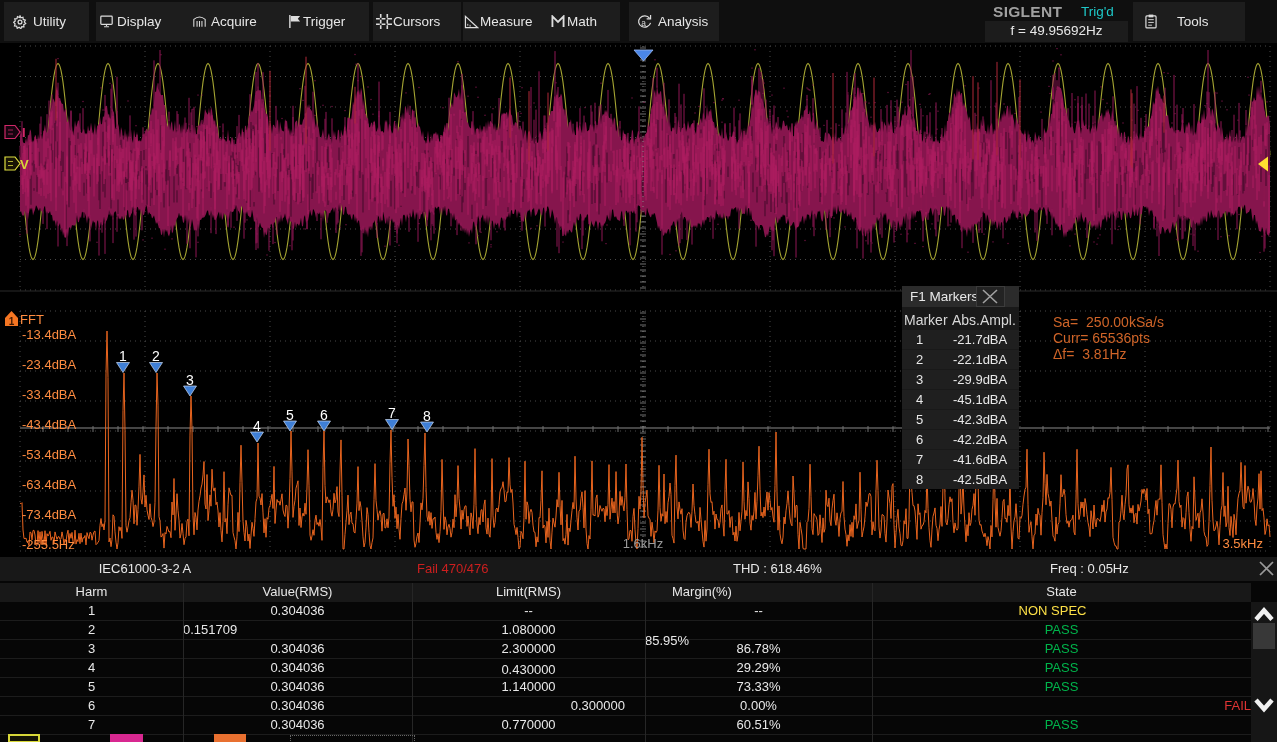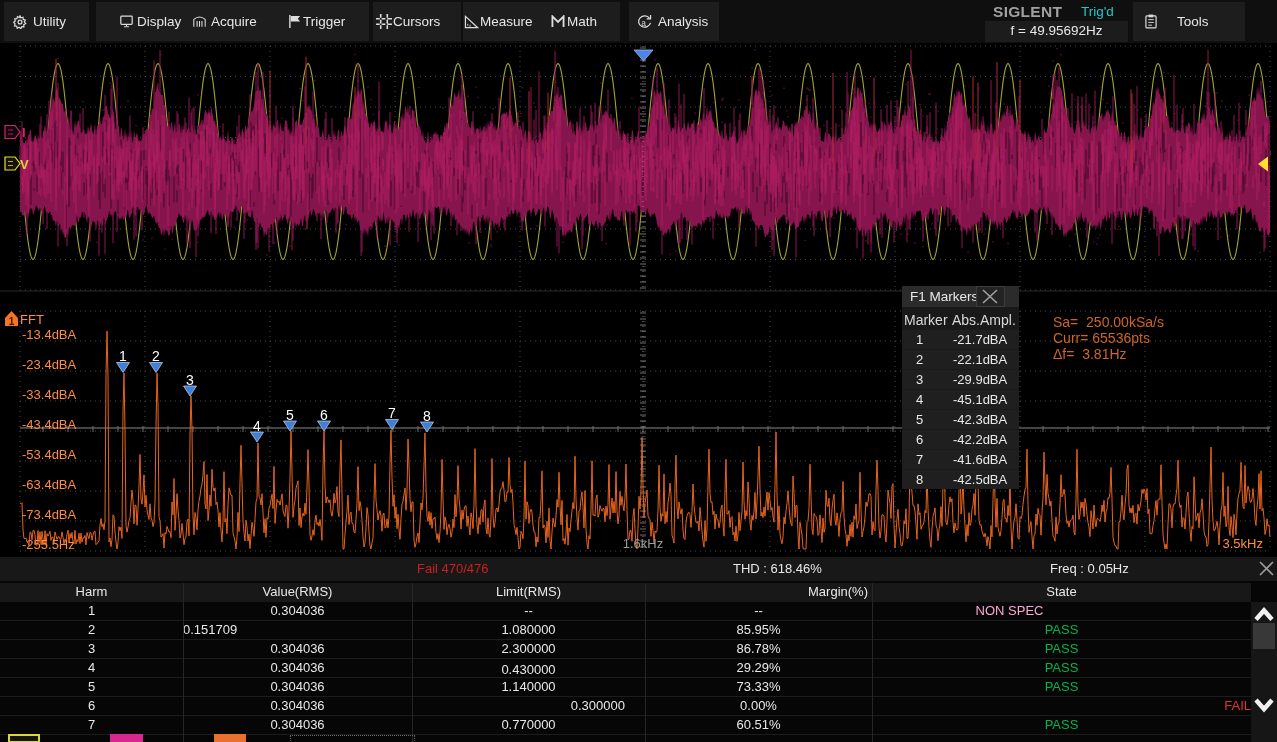--- a/index.html
+++ b/index.html
@@ -7,21 +7,21 @@
 .lbl{white-space:nowrap}
 </style></head><body>
 <div class="menubar">
   <div class="mi" style="left:4px;width:85px;padding-left:9px">
       <svg width="14" height="14" viewBox="0 0 16 16" style="margin-right:6px">
         <path d="M8 1l1 2.2 2.4-.6 .3 2.5 2.4 .7-1.2 2.2 1.6 1.9-2.2 1.2 .2 2.5-2.5-.3-1 2.3-2-1.6-2.2 1.2-.6-2.4-2.5-.3 .7-2.4-1.8-1.8 2-1.5-.6-2.4 2.5-.2 .6-2.4 2.3 1z" fill="none" stroke="#ddd" stroke-width="1.4"></path>
         <circle cx="8" cy="8" r="2.2" fill="none" stroke="#ddd" stroke-width="1.4"></circle>
       </svg>
       <span class="lbl">Utility</span>
     </div>
-  <div class="mi" style="left:96px;width:100px;padding-left:24px">
+  <div class="mi" style="left:96px;width:100px;padding-left:4px">
       <svg width="13" height="13" viewBox="0 0 16 15" style="margin-right:4px">
         <rect x="1" y="1" width="14" height="10" rx="1" fill="none" stroke="#ddd" stroke-width="1.5"></rect>
         <path d="M8 11v2 M5 14h6" stroke="#ddd" stroke-width="1.4"></path>
       </svg>
       <span class="lbl">Display</span>
     </div>
   <div class="mi" style="left:189px;width:96px;padding-left:4px">
       <svg width="13" height="13" viewBox="0 0 16 15" style="margin-right:5px">
         <path d="M1 14V5 Q8 -1 15 5 V14 M5 14V7 M8 14V7 M11 14V7" fill="none" stroke="#ddd" stroke-width="1.3"></path>
       </svg>
@@ -206,46 +206,47 @@
       <span style="position:absolute;left:14px;top:2px">7</span>
       <span style="position:absolute;left:51px;top:2px">-41.6dBA</span>
     </div>
     <div style="position:absolute;left:0;top:184px;width:117px;height:19px;background:#1f1f1f;color:#e8e8e8;font-size:13px">
       <span style="position:absolute;left:14px;top:2px">8</span>
       <span style="position:absolute;left:51px;top:2px">-42.5dBA</span>
     </div>
 </div>
 <div style="position:absolute;left:0;top:557px;width:1277px;height:185px;background:#060606;color:#e8e8e8;font-size:13px">
   <div style="position:absolute;left:0;top:0;width:1277px;height:24px;background:#181818">
+    <span style="position:absolute;left:0;width:290px;text-align:center;top:4px">IEC61000-3-2 A</span>
     <span style="position:absolute;left:417px;top:4px;color:#cc1f1f">Fail 470/476</span>
     <span style="position:absolute;left:733px;top:4px">THD : 618.46%</span>
     <span style="position:absolute;left:1050px;top:4px">Freq : 0.05Hz</span>
     <svg style="position:absolute;left:1258px;top:3px" width="17" height="17">
         <path d="M2 2 L15 15 M15 2 L2 15" stroke="#9a9a9a" stroke-width="1.7"></path>
       </svg>
   </div>
   <div style="position:absolute;left:0;top:26px;width:1251px;height:19px;background:#181818">
     <span style="position:absolute;left:0;width:183px;text-align:center;top:1px">Harm</span>
     <span style="position:absolute;left:183px;width:229px;text-align:center;top:1px">Value(RMS)</span>
     <span style="position:absolute;left:412px;width:233px;text-align:center;top:1px">Limit(RMS)</span>
-    <span style="position:absolute;left:641px;width:227px;text-align:right;top:1px">Margin(%)</span>
+    <span style="position:absolute;left:672px;width:227px;text-align:left;top:1px">Margin(%)</span>
     <span style="position:absolute;left:872px;width:379px;text-align:center;top:1px">State</span>
   </div>
 <div style="position:absolute;left:0;top:45px;width:1251px;height:19px;border-bottom:1px solid #1c1c1c">
       <span style="position:absolute;left:0;width:183px;text-align:center;top:1px">1</span>
       <span style="position:absolute;left:183px;width:229px;text-align:center;top:1px">0.304036</span>
       <span style="position:absolute;left:412px;width:233px;text-align:center;top:1px">--</span>
       <span style="position:absolute;left:645px;width:227px;text-align:center;top:1px">--</span>
-      <span style="position:absolute;left:820px;width:379px;text-align:center;top:1px;color:#f9a8d4">NON SPEC</span>
+      <span style="position:absolute;left:863px;width:379px;text-align:center;top:1px;color:#fde047">NON SPEC</span>
     </div>
     <div style="position:absolute;left:0;top:64px;width:1251px;height:19px;border-bottom:1px solid #1c1c1c">
       <span style="position:absolute;left:0;width:183px;text-align:center;top:1px">2</span>
       <span style="position:absolute;left:183px;width:229px;text-align:left;top:1px">0.151709</span>
       <span style="position:absolute;left:412px;width:233px;text-align:center;top:1px">1.080000</span>
-      <span style="position:absolute;left:645px;width:227px;text-align:center;top:1px">85.95%</span>
+      <span style="position:absolute;left:645px;width:227px;top:12px">85.95%</span>
       <span style="position:absolute;left:872px;width:379px;text-align:center;top:1px;color:#00b44b">PASS</span>
     </div>
     <div style="position:absolute;left:0;top:83px;width:1251px;height:19px;border-bottom:1px solid #1c1c1c">
       <span style="position:absolute;left:0;width:183px;text-align:center;top:1px">3</span>
       <span style="position:absolute;left:183px;width:229px;text-align:center;top:1px">0.304036</span>
       <span style="position:absolute;left:412px;width:233px;text-align:center;top:1px">2.300000</span>
       <span style="position:absolute;left:645px;width:227px;text-align:center;top:1px">86.78%</span>
       <span style="position:absolute;left:872px;width:379px;text-align:center;top:1px;color:#00b44b">PASS</span>
     </div>
     <div style="position:absolute;left:0;top:102px;width:1251px;height:19px;border-bottom:1px solid #1c1c1c">

